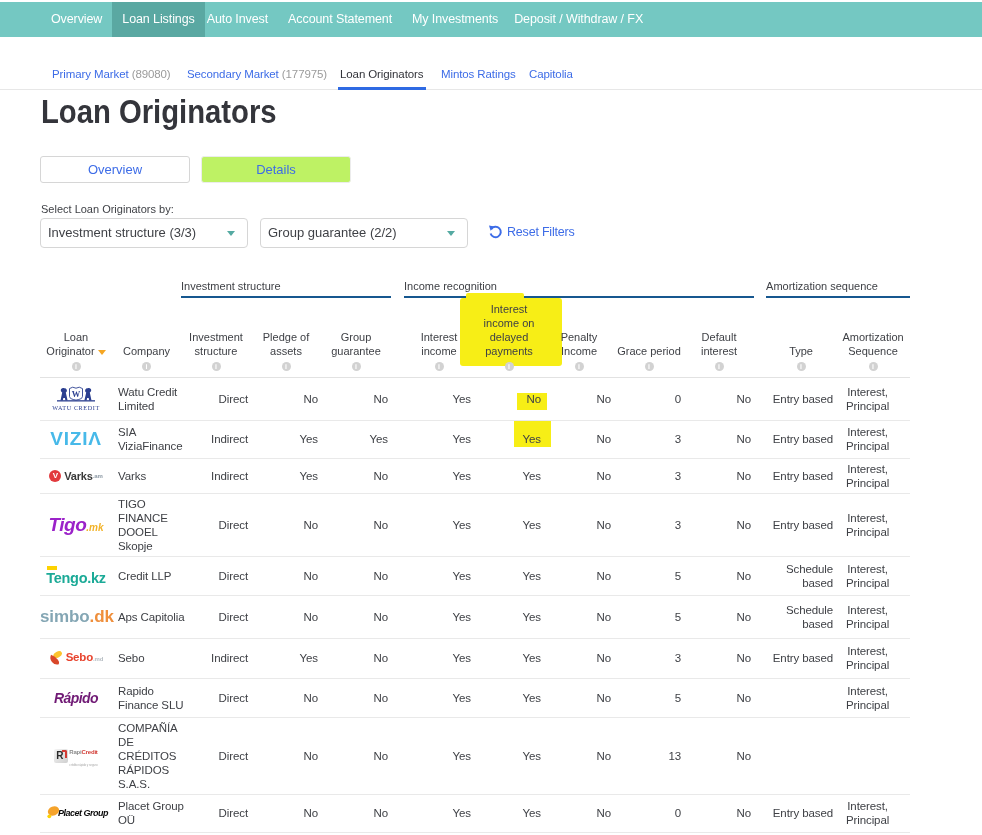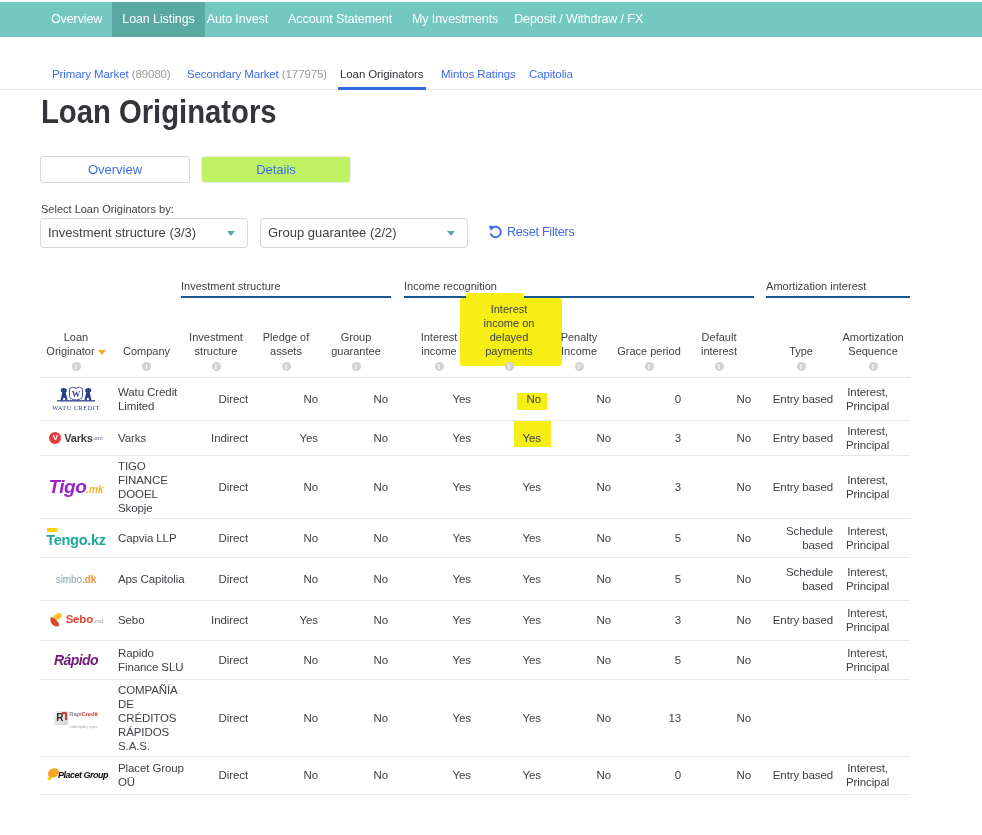--- a/index.html
+++ b/index.html
@@ -58,21 +58,21 @@
   .varks-c { display:inline-block; width:12px; height:12px; border-radius:50%; background:#e23a3e; color:#fff; font-weight:bold; font-size:8px; line-height:12px; text-align:center; vertical-align:middle; }
   .varks-t { font-weight:bold; font-size:11px; color:#3a3a3a; vertical-align:middle; letter-spacing:-0.2px; }
   .varks-s { font-size:6px; color:#8d9aa5; font-weight:bold; vertical-align:middle; }
   
   .tigo { color:#9b22c9; font-weight:bold; font-style:italic; font-size:19px; letter-spacing:-0.5px; }
   .tigo-mk { color:#f2b32a; font-weight:bold; font-style:italic; font-size:10px; letter-spacing:0; }
   
   .tengo { position:relative; display:inline-block; font-weight:bold; font-size:14.5px; color:#1baa97; letter-spacing:-0.3px; padding-top:5px; }
   .tengo i { position:absolute; left:1px; top:1px; width:10px; height:3.5px; background:#fdd201; }
   
-  .simbo { font-weight:normal; font-size:10px; color:#84a6b4; letter-spacing:-0.1px; }
+  .simbo { font-weight:bold; font-size:17px; color:#84a6b4; letter-spacing:-0.1px; }
   .simbo b { color:#ef8f3c; }
   
   .sebo-t { color:#e8432d; font-weight:bold; font-size:11.5px; letter-spacing:-0.2px; }
   .sebo-s { color:#b5bcc2; font-size:6px; font-weight:bold; }
   
   .rapido { color:#701a75; font-weight:bold; font-style:italic; font-size:14px; letter-spacing:-0.6px; }
   
   .rc-sq { display:inline-block; width:14px; height:14px; background:linear-gradient(135deg,#f5f5f5,#cfcfcf); border-radius:2px; vertical-align:middle; position:relative; }
   .rc-sq span { position:absolute; left:2px; top:1px; font-size:10px; font-weight:bold; color:#2b2b2b; }
   .rc-sq i { position:absolute; right:1px; top:1px; width:5px; height:8px; border-top:2px solid #d23c35; border-right:2px solid #d23c35; border-radius:0 2px 0 0; }
@@ -135,21 +135,21 @@
         <col style="width:70px">
         <col style="width:74px">
     </colgroup>
     <thead>
       <tr class="groups">
         <td colspan="2"></td>
         <td colspan="3" class="g">Investment structure</td>
         <td></td>
         <td colspan="5" class="g">Income recognition</td>
         <td></td>
-        <td colspan="2" class="g">Amortization interest</td>
+        <td colspan="2" class="g">Amortization sequence</td>
       </tr>
       <tr class="heads">
         <th>
             <div>Loan<br>Originator<span class="sort"></span></div>
             <div class="ico">i</div>
           </th>
         <th>
             <div>Company</div>
             <div class="ico">i</div>
           </th>
@@ -216,20 +216,36 @@
           <td></td>
         <td class="v">Yes</td>
           <td class="v">No</td>
           <td class="v">No</td>
           <td class="v">0</td>
           <td class="v">No</td>
           <td></td>
         <td class="v">Entry based</td>
           <td class="v12">Interest, Principal</td>
       </tr>
+      <tr style="height:38px">
+        <td class="logo"><span class="lg vizia">VIZIΛ</span></td>
+        <td class="co">SIA<br>ViziaFinance</td>
+        <td class="v">Indirect</td>
+          <td class="v">Yes</td>
+          <td class="v">Yes</td>
+          <td></td>
+        <td class="v">Yes</td>
+          <td class="v">Yes</td>
+          <td class="v">No</td>
+          <td class="v">3</td>
+          <td class="v">No</td>
+          <td></td>
+        <td class="v">Entry based</td>
+          <td class="v12">Interest, Principal</td>
+      </tr>
       <tr style="height:35px">
         <td class="logo"><span class="lg"><span class="varks-c">V</span><span class="varks-t">&nbsp;Varks</span><span class="varks-s">.am</span></span></td>
         <td class="co">Varks</td>
         <td class="v">Indirect</td>
           <td class="v">Yes</td>
           <td class="v">No</td>
           <td></td>
         <td class="v">Yes</td>
           <td class="v">Yes</td>
           <td class="v">No</td>
@@ -250,21 +266,21 @@
           <td class="v">Yes</td>
           <td class="v">No</td>
           <td class="v">3</td>
           <td class="v">No</td>
           <td></td>
         <td class="v">Entry based</td>
           <td class="v12">Interest, Principal</td>
       </tr>
       <tr style="height:39px">
         <td class="logo"><span class="lg tengo"><i></i>Tengo.kz</span></td>
-        <td class="co">Capvia LLP</td>
+        <td class="co">Credit LLP</td>
         <td class="v">Direct</td>
           <td class="v">No</td>
           <td class="v">No</td>
           <td></td>
         <td class="v">Yes</td>
           <td class="v">Yes</td>
           <td class="v">No</td>
           <td class="v">5</td>
           <td class="v">No</td>
           <td></td>

